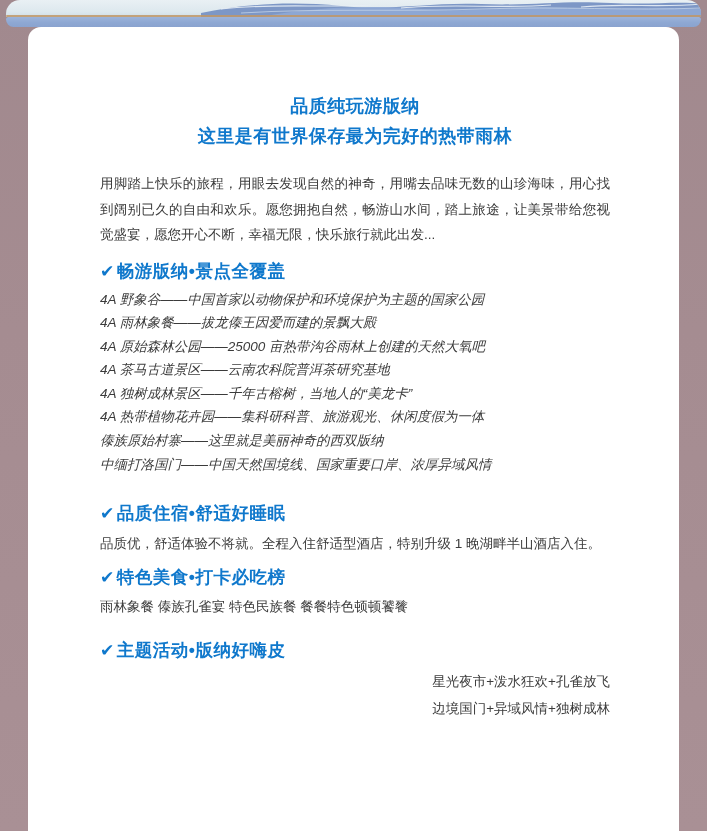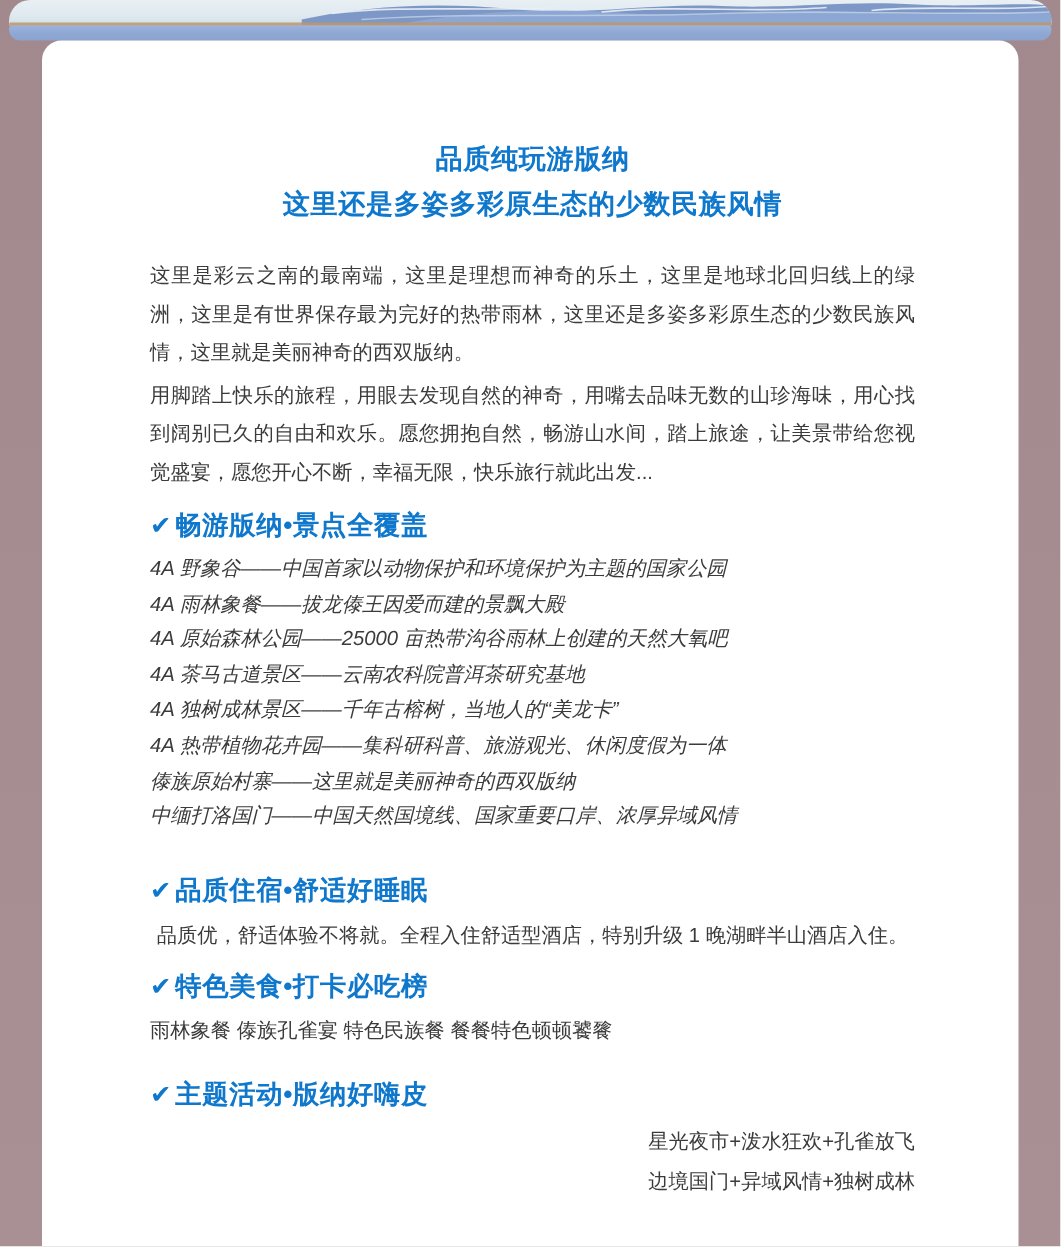--- a/index.html
+++ b/index.html
@@ -53,21 +53,21 @@
   .sec-head{
     color:var(--accent-blue);font-weight:700;font-size:17.5px;line-height:24px;
     letter-spacing:.5px;white-space:nowrap;
   }
   .sec-head .check{margin-right:2px;font-size:17px;}
   .sec1{margin-top:11px;}
   .sec1 .lines{margin-top:4px;font-style:italic;}
   .sec1 .lines p{line-height:23.6px;}
   .sec2{margin-top:25px;}
   .sec2 .lines{margin-top:5px;}
-  .sec2 .lines p{line-height:26px;text-align:center;}
+  .sec2 .lines p{line-height:26px;}
   .sec3{margin-top:8px;}
   .sec3 .lines{margin-top:4px;}
   .sec3 .lines p{line-height:25.5px;}
   .sec4{margin-top:18px;}
   .sec4 .lines{margin-top:5px;}
   .sec4 .lines p{line-height:27px;text-align:right;}
 </style>
 </head>
 <body>
 
@@ -84,25 +84,24 @@
     </div>
     <div class="gold-line"></div>
     <div class="blue-band"></div>
   </div>
 
   <div class="card">
     <div class="content">
 
       <div class="doc-title">
         <div>品质纯玩游版纳</div>
-        <div>这里还是多姿多彩原生态的少数民族风情</div>
+        <div>这里是有世界保存最为完好的热带雨林</div>
       </div>
 
       <div class="intro">
-        <p>这里是彩云之南的最南端，这里是理想而神奇的乐土，这里是地球北回归线上的绿洲，这里是有世界保存最为完好的热带雨林，这里还是多姿多彩原生态的少数民族风情，这里就是美丽神奇的西双版纳。</p>
         <p>用脚踏上快乐的旅程，用眼去发现自然的神奇，用嘴去品味无数的山珍海味，用心找到阔别已久的自由和欢乐。愿您拥抱自然，畅游山水间，踏上旅途，让美景带给您视觉盛宴，愿您开心不断，幸福无限，快乐旅行就此出发...</p>
       </div>
 
       <div class="section sec1">
         <div class="sec-head">
           <span class="check">✔</span><span>畅游版纳•景点全覆盖</span>
         </div>
         <div class="lines">
           <p>4A 野象谷——中国首家以动物保护和环境保护为主题的国家公园</p>
           <p>4A 雨林象餐——拔龙傣王因爱而建的景飘大殿</p>

